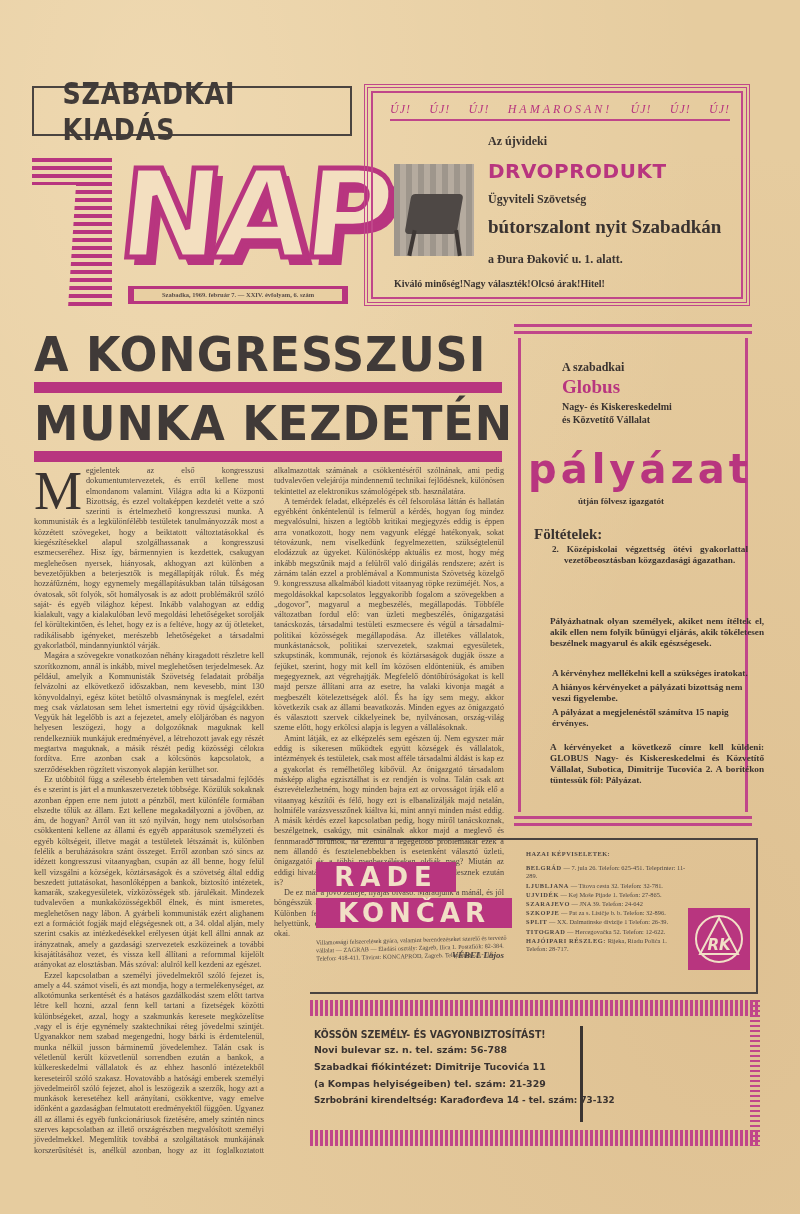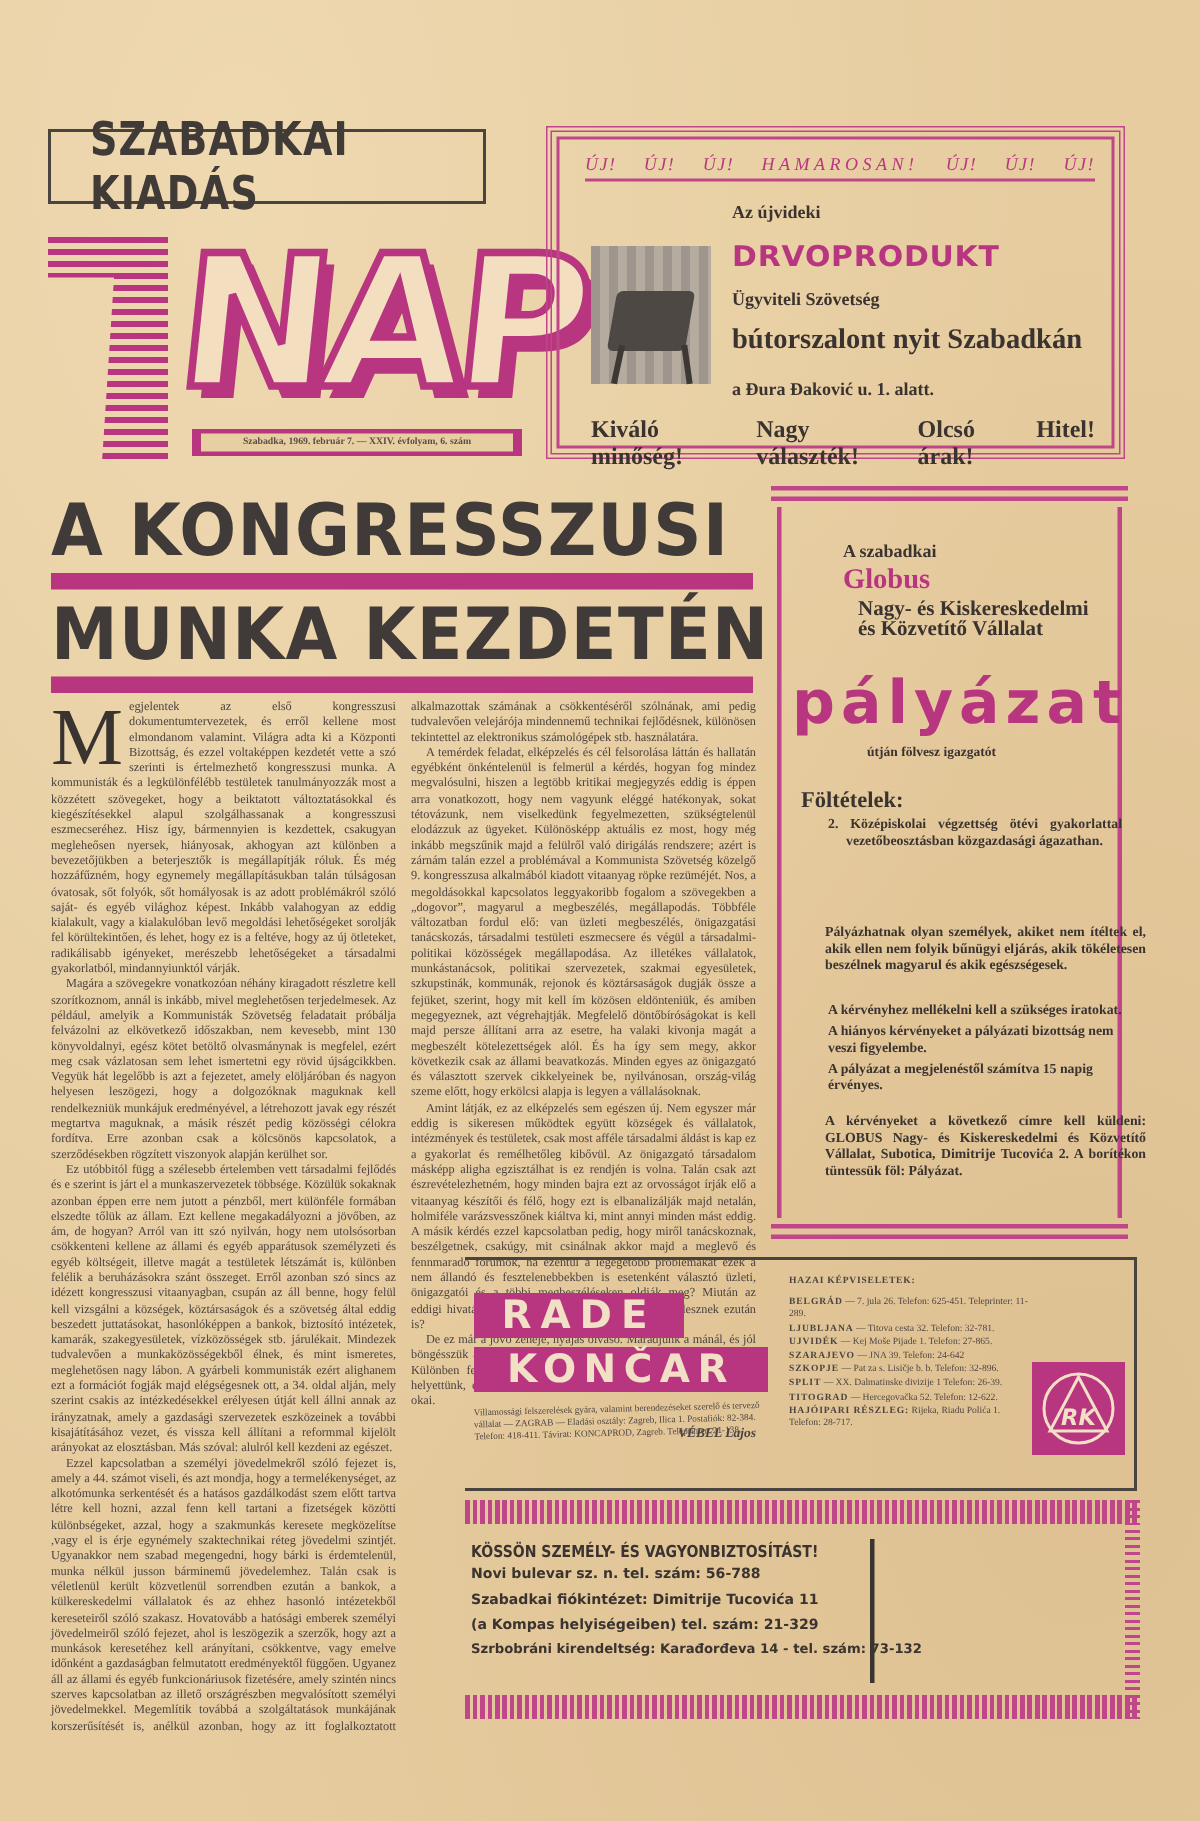--- a/index.html
+++ b/index.html
@@ -15,21 +15,21 @@
     background:
       radial-gradient(ellipse at 20% 10%, rgba(255,240,210,0.35), transparent 60%),
       radial-gradient(ellipse at 90% 80%, rgba(200,160,110,0.25), transparent 60%),
       #e6cc9f;
   }
   .abs { position: absolute; }
   :root { --mag: #b8357f; --mag2: #c0468a; --ink: #3a3431; }
 
   
   .edition {
-    left: 32px; top: 86px; width: 292px; height: 50px;
+    left: 32px; top: 86px; width: 320px; height: 50px;
     border: 2px solid #4a4440;
     display: flex; align-items: center; justify-content: center;
   }
   .edition span {
     font-family: "DejaVu Sans", sans-serif; font-weight: bold;
     font-size: 31px; letter-spacing: 1px; color: #413b38;
     transform: scaleX(0.82); display: inline-block;
   }
 
   
@@ -83,21 +83,21 @@
   .ad-drvo .brand {
     position: absolute; left: 120px; top: 72px; font-family: "DejaVu Sans", sans-serif;
     font-weight: bold; font-size: 19px; color: #b8357f; letter-spacing: 0.5px;
     transform: scaleX(1.05); transform-origin: left;
   }
   .ad-drvo .line3 { position: absolute; left: 120px; top: 104px; font-weight: bold; font-size: 12px; }
   .ad-drvo .line4 { position: absolute; left: 120px; top: 128px; font-weight: bold; font-size: 19px; }
   .ad-drvo .line5 { position: absolute; left: 120px; top: 164px; font-weight: bold; font-size: 12px; }
   .ad-drvo .slogans {
     position: absolute; left: 26px; top: 190px; width: 336px;
-    display: flex; justify-content: flex-end; font-weight: bold; font-size: 16px;
+    display: flex; justify-content: flex-start; font-weight: bold; font-size: 10px;
   }
 
   
   .headline { left: 34px; top: 328px; width: 468px; }
   .headline .h {
     font-family: "DejaVu Sans", sans-serif; font-weight: bold;
     font-size: 48px; line-height: 52px; color: #403a38; letter-spacing: 1px;
     white-space: nowrap; transform: scaleX(0.93); transform-origin: left;
   }
   .headline .bar { height: 11px; background: #b8357f; margin: 2px 0 4px; }
@@ -125,21 +125,21 @@
     border-top: 3px solid #c0468a; border-bottom: 3px solid #c0468a;
   }
   .ad-globus .rules-top { top: 0; }
   .ad-globus .rules-bot { bottom: 0; }
   .ad-globus .frame {
     position: absolute; left: 4px; top: 14px; width: 230px; height: 474px;
     border-left: 3px solid #c0468a; border-right: 3px solid #c0468a;
   }
   .ad-globus .intro { position: absolute; left: 48px; top: 36px; font-weight: bold; font-size: 12px; }
   .ad-globus .globus { position: absolute; left: 48px; top: 52px; font-weight: bold; font-size: 19px; color: #b8357f; }
-  .ad-globus .company { position: absolute; left: 48px; top: 76px; font-weight: bold; font-size: 14px; line-height: 13px; margin-left: 10px; }
+  .ad-globus .company { position: absolute; left: 48px; top: 76px; font-weight: bold; font-size: 10px; line-height: 13px; }
   .ad-globus .palyazat {
     position: absolute; left: 14px; top: 122px; font-family: "DejaVu Sans", sans-serif;
     font-weight: bold; font-size: 40px; letter-spacing: 4px; color: #b8357f;
   }
   .ad-globus .sub { position: absolute; left: 64px; top: 172px; font-weight: bold; font-size: 9px; text-align: center; }
   .ad-globus .cond-h { position: absolute; left: 20px; top: 202px; font-weight: bold; font-size: 15px; }
   .ad-globus ol {
     position: absolute; left: 38px; top: 220px; width: 196px;
     font-weight: bold; font-size: 9.2px; line-height: 11px; list-style: none;
   }

